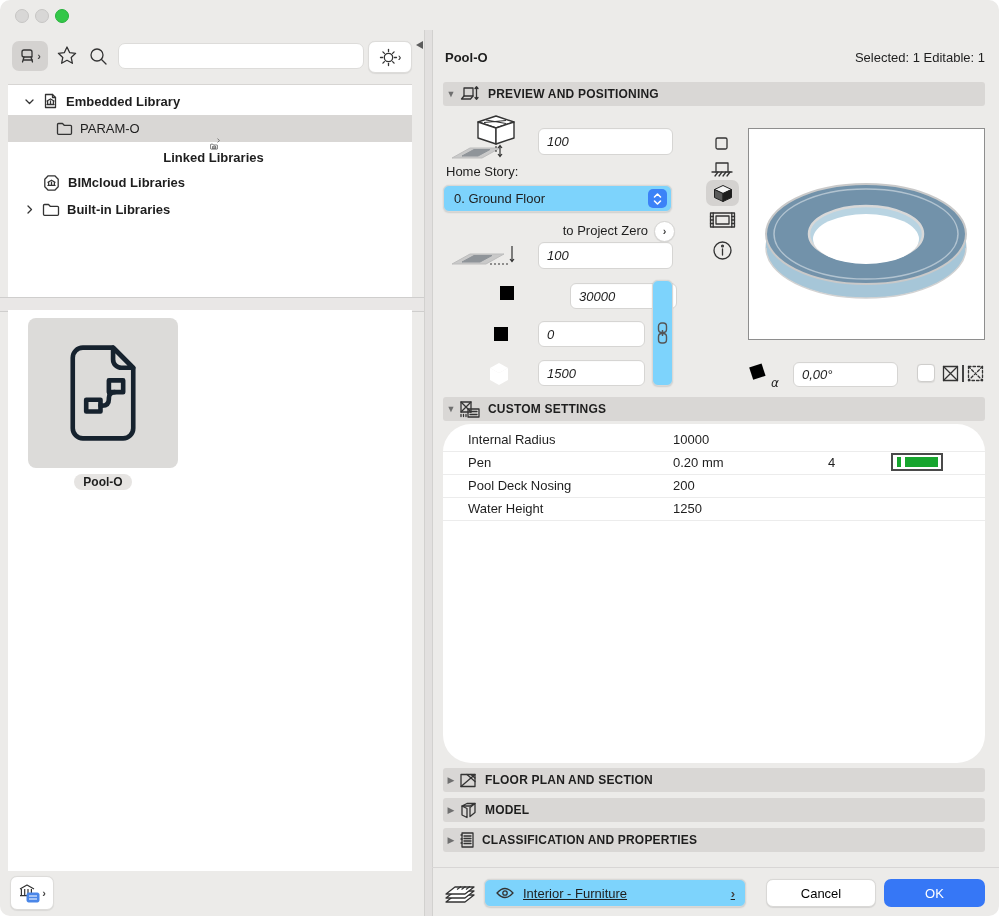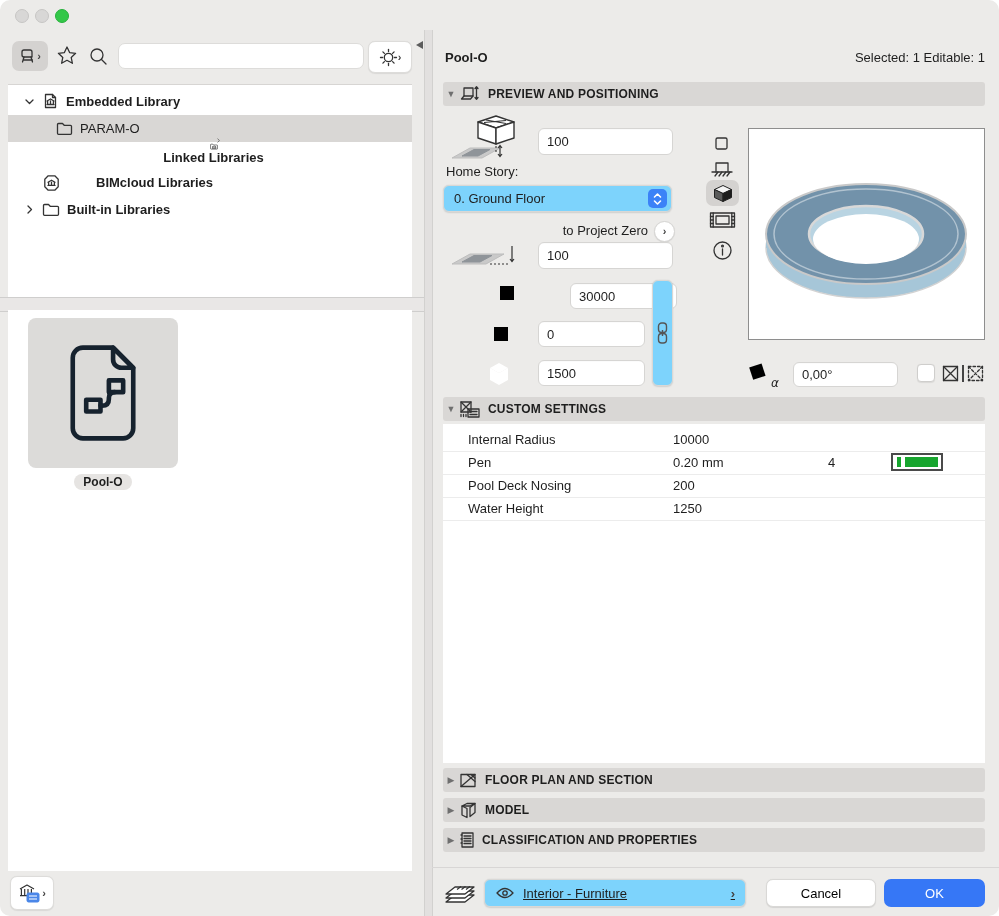--- a/index.html
+++ b/index.html
@@ -34,21 +34,21 @@
   
   .splitter{background:#e9e7e6;border-top:1px solid #cfcecd;border-bottom:1px solid #cfcecd;}
   
   .thumbcard{background:#dcdbd9;border-radius:8px;display:flex;align-items:center;justify-content:center;}
   .thumb-label{background:#e6e4e2;border-radius:8px;padding:1px 9px;font-weight:bold;font-size:12px;}
   
   .secbar{background:#d9d7d5;border-radius:3px;height:24px;display:flex;align-items:center;}
   .secbar .tri{color:#6f6f6f;font-size:9px;width:16px;text-align:center;}
   .secbar .title{font-weight:bold;font-size:12px;letter-spacing:.2px;margin-left:7px;}
   .field{background:#fff;border:1px solid #d6d5d3;border-radius:6px;box-sizing:border-box;
-         display:flex;align-items:center;padding:0 8px;box-shadow:inset 0 0.5px 0 rgba(0,0,0,.03);}
+         display:flex;align-items:center;padding:0 8px;box-shadow:inset 0 0.5px 0 rgba(0,0,0,.03);font-style:italic;}
   .popup{background:#7dd3fc;border:1px solid #d9d8d6;border-radius:6px;box-shadow:0 0.5px 1.5px rgba(0,0,0,.12);
          box-sizing:border-box;display:flex;align-items:center;}
   .stepper{width:19px;height:19px;background:#3b82f7;border-radius:5px;display:flex;flex-direction:column;align-items:center;justify-content:center;}
   .roundbtn{width:19px;height:19px;border-radius:50%;background:#fff;border:1px solid #d6d5d3;
             display:flex;align-items:center;justify-content:center;box-shadow:0 0.5px 1px rgba(0,0,0,.1);}
   .whitepanel{background:#fff;}
   .crow{position:absolute;left:0;right:0;height:23px;border-bottom:1px solid #ececec;display:flex;align-items:center;}
   .crow .n{position:absolute;left:25px;}
   .crow .v{position:absolute;left:230px;}
   .crow .pn{position:absolute;left:385px;}
@@ -131,21 +131,21 @@
     <div class="treerow" style="top:53px;flex-direction:column;">
       <svg class="ico" width="11" height="11" viewBox="0 0 11 11" style="margin-left:16px">
         <polyline points="4,2 7.5,5.5 4,9" stroke="#8a8a8a" stroke-width="1.6"></polyline>
       </svg>
       <svg class="ico" width="18" height="15" viewBox="0 0 18 15" style="margin-left:7px">
         <path d="M1.5 3.5 a1 1 0 0 1 1 -1 h4 l1.7 1.8 h7.3 a1 1 0 0 1 1 1 v7 a1 1 0 0 1 -1 1 h-13 a1 1 0 0 1 -1 -1 z"></path>
         <path d="M5.5 8.4 l3.8 -2.2 3.8 2.2 M6.2 8.4 v2.6 M9.3 8.4 v2.6 M12.4 8.4 v2.6 M5.5 11.4 h7.6" stroke-width="1"></path>
       </svg>
       <span class="lbl bold">Linked Libraries</span>
     </div>
-    <div class="treerow" style="top:84px;gap:28px;">
+    <div class="treerow" style="top:84px;">
       <svg class="ico" width="19" height="18" viewBox="0 0 19 18" style="margin-left:34px">
         <path d="M6.2 1.8 h6.6 l3.4 3.4 v7.6 l-3.4 3.4 H6.2 L2.8 12.8 V5.2 z" stroke-width="1.2"></path>
         <path d="M6 8.2 l3.5 -2 3.5 2 M6.6 8.2 v2.8 M9.5 8.2 v2.8 M12.4 8.2 v2.8 M6 11.4 h7" stroke-width="1"></path>
       </svg>
       <span class="lbl bold">BIMcloud Libraries</span>
     </div>
     <div class="treerow" style="top:111px;">
       <svg class="ico" width="11" height="11" viewBox="0 0 11 11" style="margin-left:16px">
         <polyline points="4,2 7.5,5.5 4,9" stroke="#8a8a8a" stroke-width="1.6"></polyline>
       </svg>
@@ -363,21 +363,21 @@
     <svg class="ico" width="22" height="19" viewBox="0 0 22 19">
       <rect x="2" y="2" width="10" height="10"></rect>
         <path d="M2 2 l10 10 M12 2 l-10 10" stroke-width="1"></path>
       <rect x="9" y="9" width="11" height="8" fill="#d9d7d5"></rect>
       <path d="M11 11.5 h7 M11 14.5 h7" stroke-width="1"></path>
       <path d="M2 14.5 v2 M4.5 14.5 v2 M7 14.5 v2" stroke-width="1"></path>
     </svg>
     <span class="title">CUSTOM SETTINGS</span>
   </div>
 
-  <div class="abs whitepanel" style="left:443px;top:424px;width:542px;height:339px;">
+  <div class="abs whitepanel" style="left:443px;top:424px;width:542px;height:339px;border-radius:28px;">
     <div class="crow" style="top:4px;">
       <span class="n">Internal Radius</span>
       <span class="v">10000</span>
     </div>
     <div class="crow" style="top:27px;">
       <span class="n">Pen</span>
       <span class="v">0.20 mm</span>
       <span class="pn">4</span>
       <span class="penswatch">
         <span class="tick"></span>

